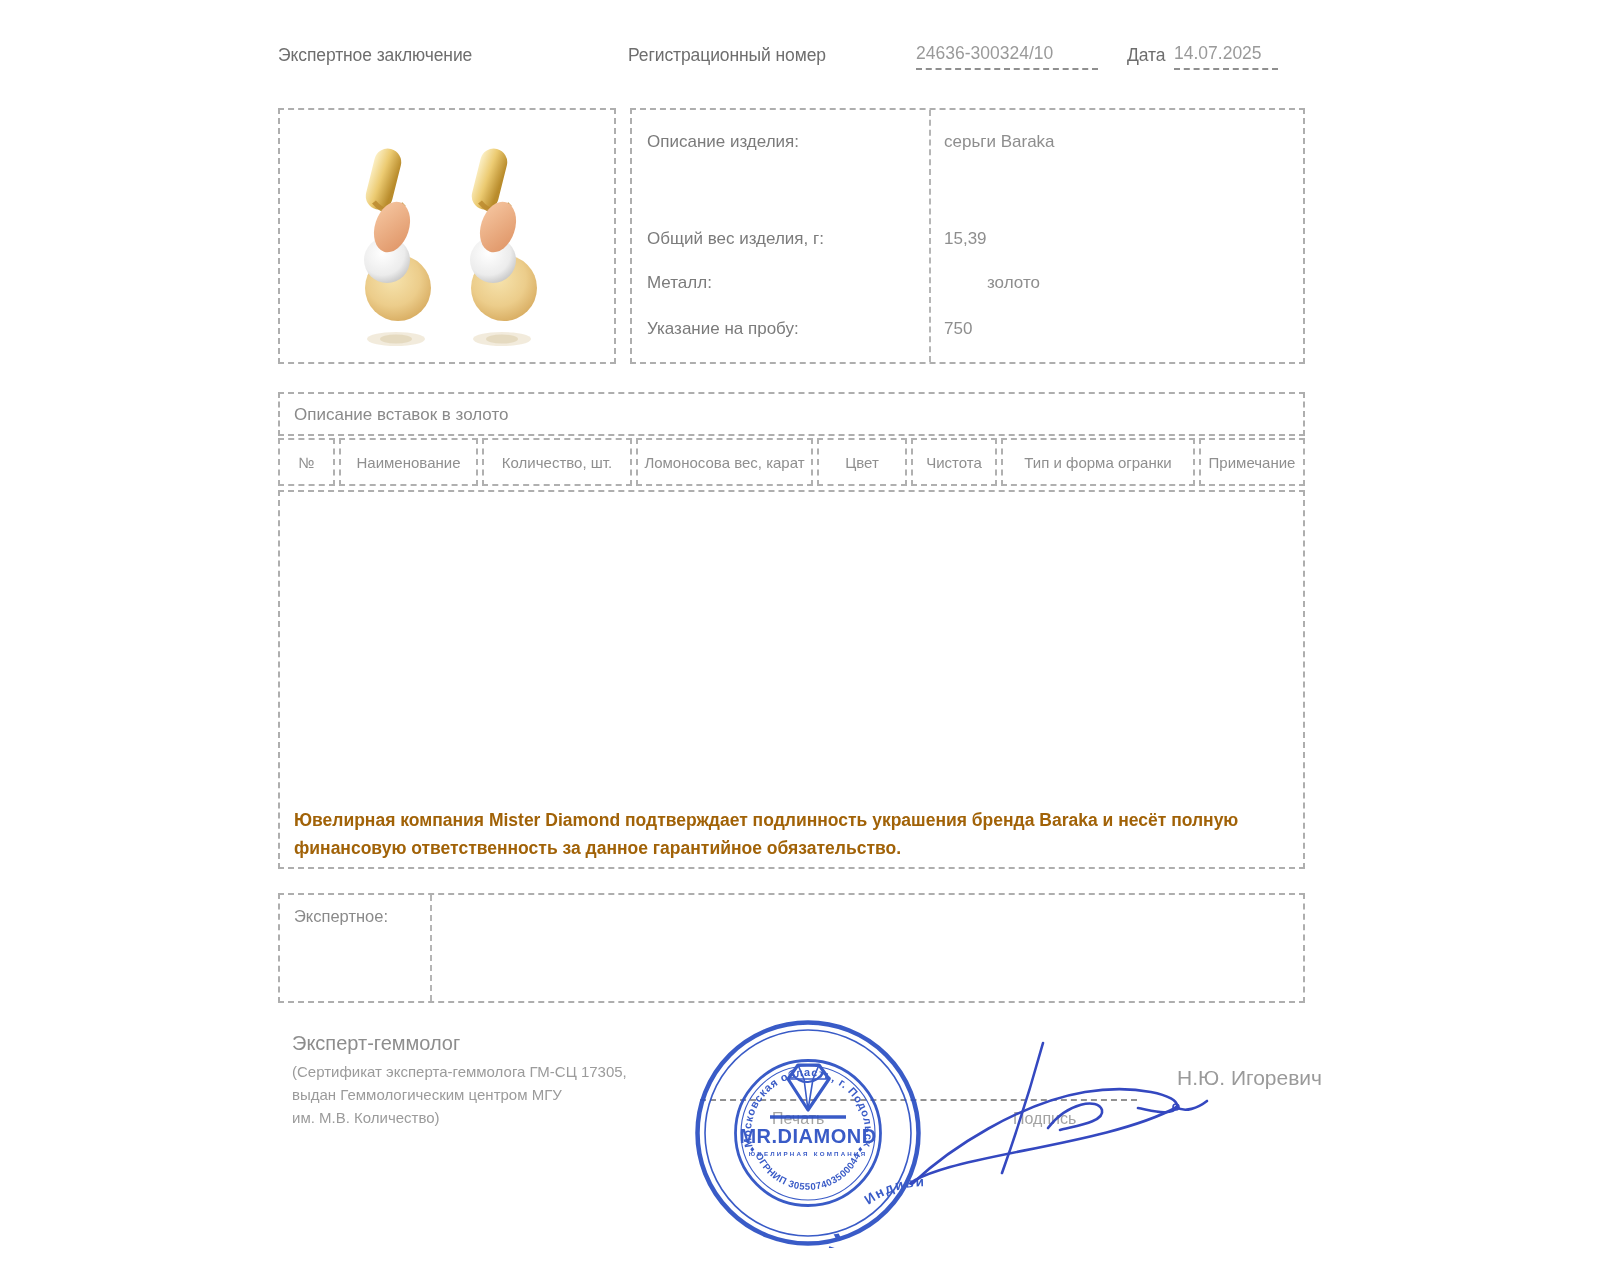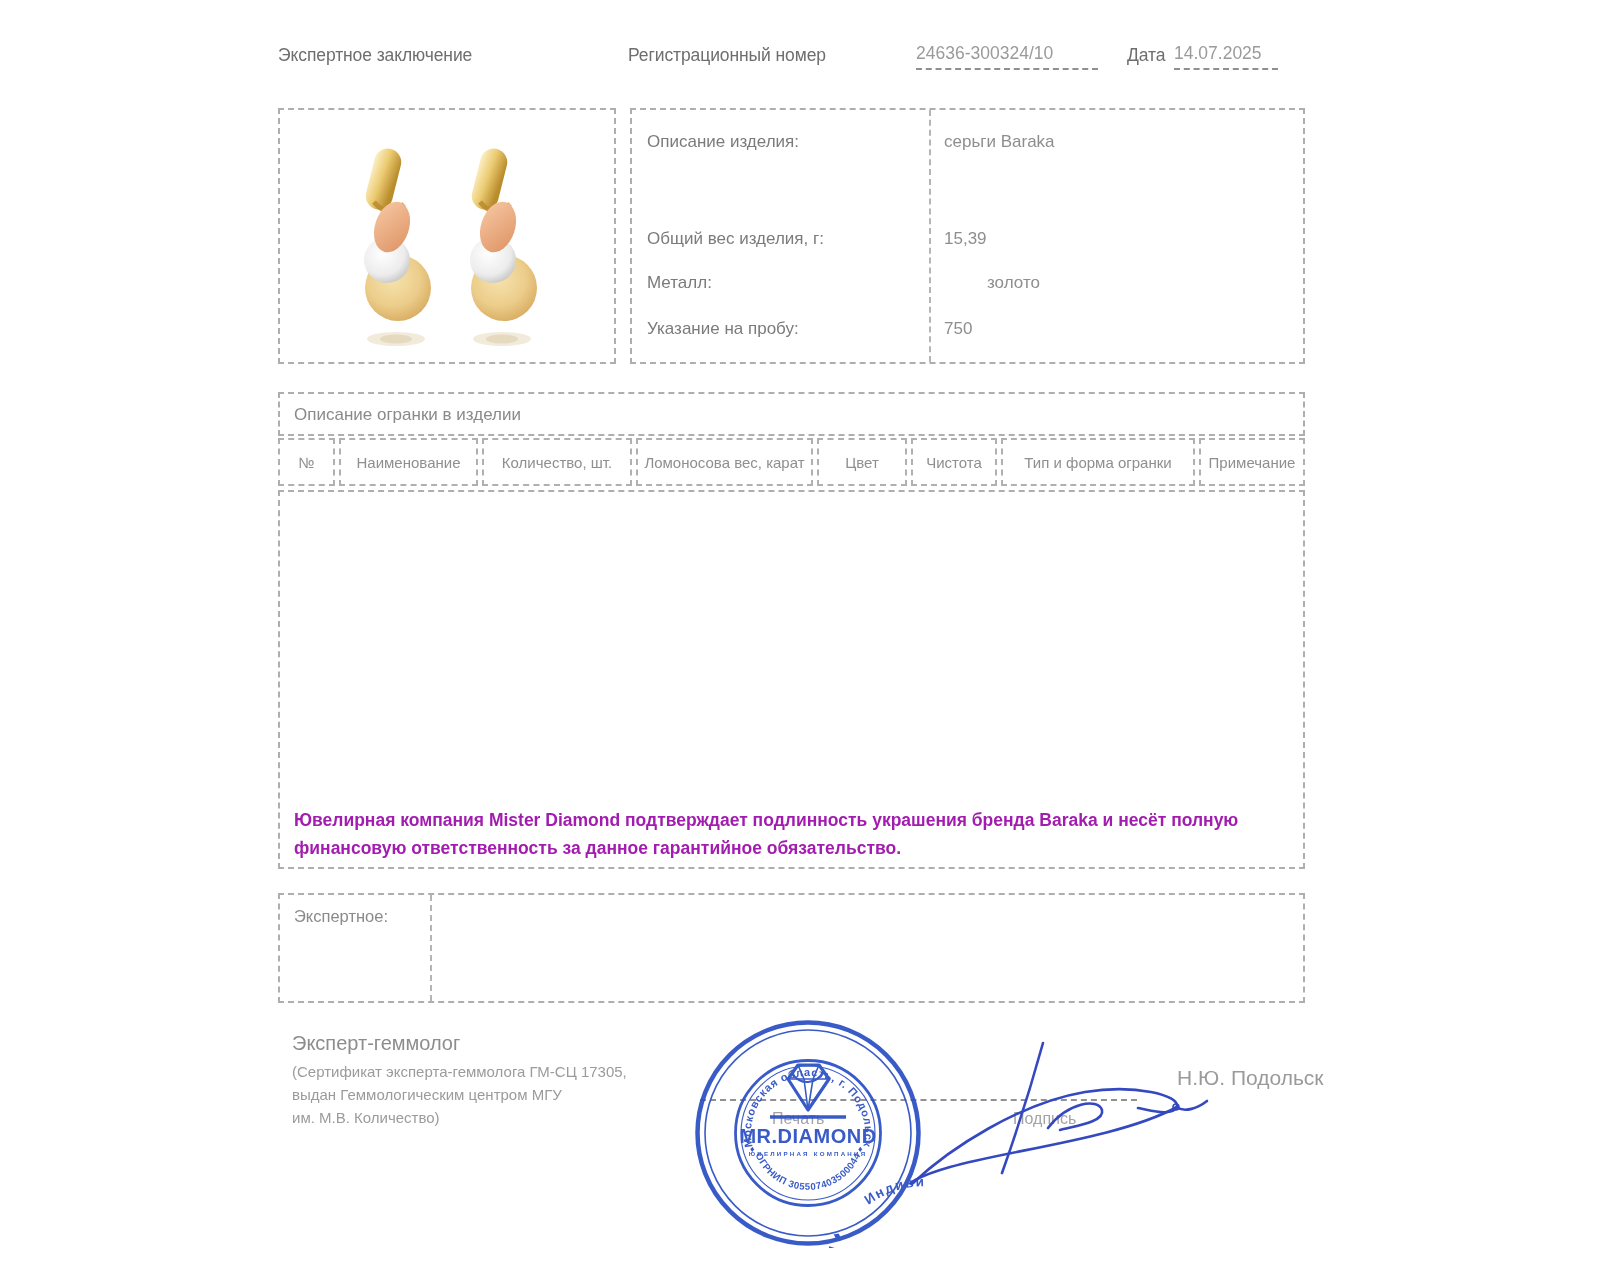--- a/index.html
+++ b/index.html
@@ -8,21 +8,21 @@
   .abs{position:absolute;}
   .lbl-bold{font-size:17.5px;font-weight:normal;color:#6e6e6e;letter-spacing:-0.1px;}
   .val-light{font-size:17.5px;color:#9a9a9a;}
   .dash-under{border-bottom:2px dashed #8f8f8f;padding-bottom:4px;}
   .dashed-box{border:2px dashed #aeaeae;box-sizing:border-box;}
   .field-label{font-size:17px;color:#7b7b7b;}
   .field-value{font-size:17px;color:#8e8e8e;}
   .section-title{font-size:17px;color:#8a8a8a;}
   .th-cell{position:absolute;top:0;height:48px;border:2px dashed #b0b0b0;box-sizing:border-box;
            display:flex;align-items:center;justify-content:center;font-size:15px;color:#8f8f8f;text-align:center;}
-  .statement{font-size:17.5px;font-weight:bold;color:#a21caf;line-height:28px;}
+  .statement{font-size:17.5px;font-weight:bold;color:#a16207;line-height:28px;}
   .footer-small{font-size:15px;color:#9b9b9b;line-height:23px;}
   .placeholder-lbl{font-size:16px;color:#a3a3a3;}
   .stamp-text{font-weight:bold;}
   svg{display:block;}
 </style>
 </head>
 <body>
 
 <div id="canvas">
 
@@ -79,21 +79,21 @@
     <div class="abs field-value" style="left:312px;top:119px;">15,39</div>
 
     <div class="abs field-label" style="left:15px;top:163px;">Металл:</div>
     <div class="abs field-value" style="left:312px;top:163px;margin-left:43px;">золото</div>
 
     <div class="abs field-label" style="left:15px;top:209px;">Указание на пробу:</div>
     <div class="abs field-value" style="left:312px;top:209px;">750</div>
   </div>
 
   <div class="abs dashed-box" style="left:278px;top:392px;width:1027px;height:44px;">
-    <div class="abs section-title" style="left:14px;top:11px;">Описание огранки в изделии</div>
+    <div class="abs section-title" style="left:14px;top:11px;">Описание вставок в золото</div>
   </div>
 
   <div class="abs" style="left:0;top:438px;width:1600px;height:48px;">
     <div class="th-cell" style="left:278px;width:57px;">№</div>
     <div class="th-cell" style="left:339px;width:139px;">Наименование</div>
     <div class="th-cell" style="left:482px;width:150px;">Количество, шт.</div>
     <div class="th-cell" style="left:636px;width:177px;">Ломоносова вес, карат</div>
     <div class="th-cell" style="left:817px;width:90px;">Цвет</div>
     <div class="th-cell" style="left:911px;width:86px;">Чистота</div>
     <div class="th-cell" style="left:1001px;width:194px;">Тип и форма огранки</div>
@@ -111,21 +111,21 @@
   </div>
 
   <div class="abs" style="left:292px;top:1032px;font-size:20px;color:#8d8d8d;">Эксперт-геммолог</div>
   <div class="abs footer-small" style="left:292px;top:1060px;text-align:center;">(Сертификат эксперта-геммолога ГМ-СЦ 17305,</div>
   <div class="abs footer-small" style="left:292px;top:1083px;">выдан Геммологическим центром МГУ</div>
   <div class="abs footer-small" style="left:292px;top:1106px;">им. М.В. Количество)</div>
 
   <div class="abs" style="left:700px;top:1099px;width:437px;border-top:2px dashed #919191;"></div>
   <div class="abs placeholder-lbl" style="left:772px;top:1110px;">Печать</div>
   <div class="abs placeholder-lbl" style="left:1013px;top:1110px;">Подпись</div>
-  <div class="abs" style="left:1177px;top:1066px;font-size:21px;color:#9a9a9a;">Н.Ю. Подольск</div>
+  <div class="abs" style="left:1177px;top:1066px;font-size:21px;color:#9a9a9a;">Н.Ю. Игоревич</div>
 
   <svg class="abs" style="left:693px;top:1018px;opacity:0.93;" width="230" height="230" viewBox="0 0 230 230" role="img">
     <g stroke="#2b4fc3" fill="none">
       <circle cx="115" cy="115" r="110.5" stroke-width="4.5"></circle>
       <circle cx="115" cy="115" r="103" stroke-width="1.6"></circle>
       <circle cx="115" cy="115" r="72.5" stroke-width="2.8"></circle>
       <circle cx="115" cy="115" r="67" stroke-width="1.1"></circle>
     </g>
     <defs>
       <path id="outerTextPath" d="M 175.4 187 a 94 94 0 1 1 -0.2 0.15" fill="none"></path>

